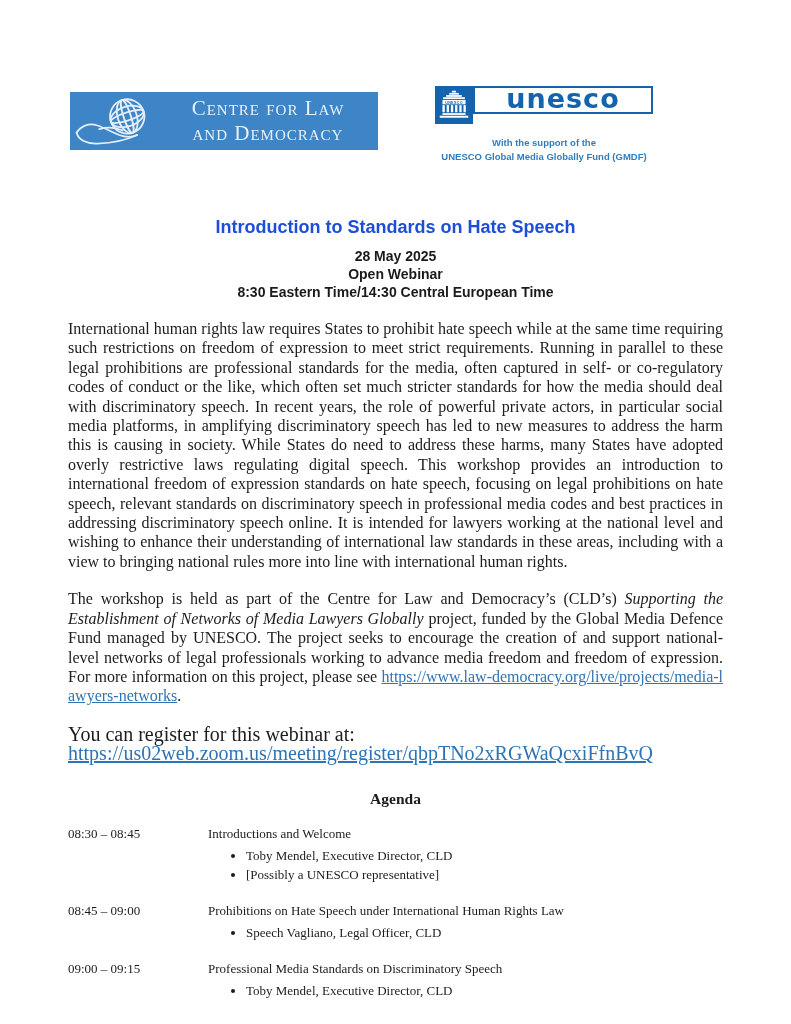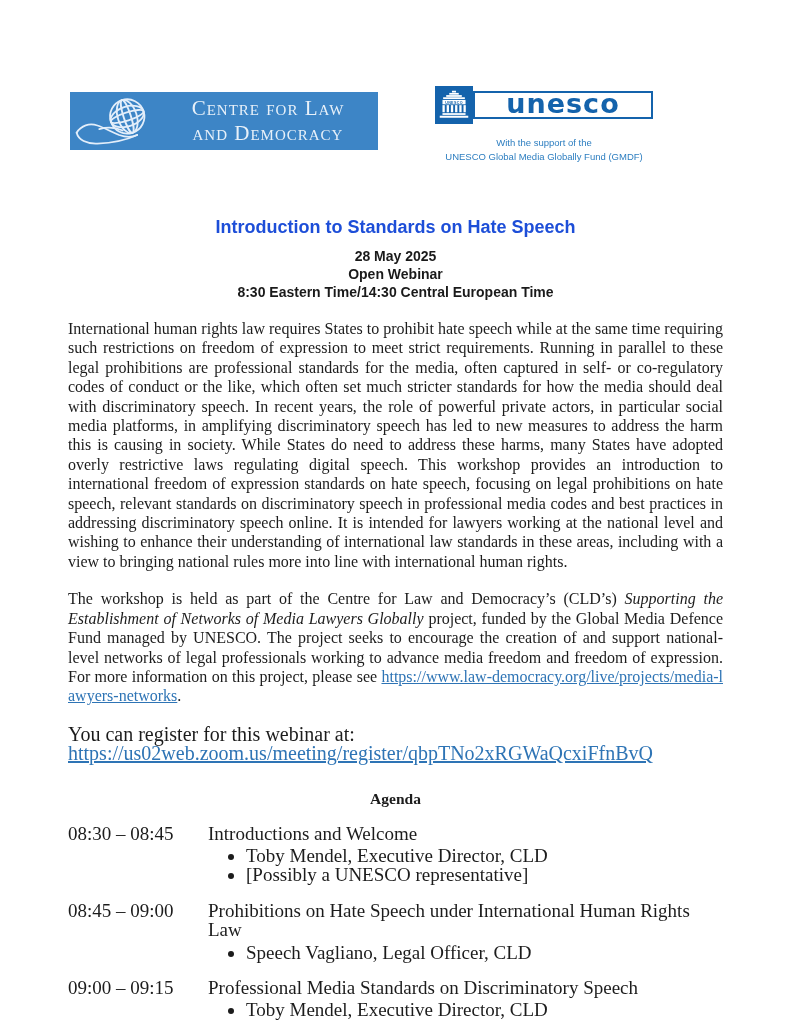--- a/index.html
+++ b/index.html
@@ -30,39 +30,39 @@
     flex: 1; text-align: center;
     font-family: "Liberation Serif", serif;
     font-variant: small-caps;
     font-size: 21px; line-height: 25px;
     letter-spacing: 1px;
     color: var(--cld-text, #e7f0f9);
     padding-right: 8px;
   }
 
   .unesco-block { position: absolute; left: 367px; top: 86px; width: 218px; }
-  .unesco-row { display: flex; align-items: center; height: 38px; }
+  .unesco-row { display: flex; align-items: flex-start; height: 38px; }
   .unesco-emblem { width: 38px; height: 38px; flex-shrink: 0; display: block; }
   .unesco-box {
     flex: 1; border: 2px solid var(--unesco-blue, #1463ac);
     display: flex; align-items: center; justify-content: center;
     background: #fff;
   }
   .unesco-wordmark {
     font-family: "DejaVu Sans", sans-serif;
     font-weight: bold; font-size: 27px; line-height: 1;
     letter-spacing: 1px;
     color: var(--unesco-blue, #1463ac);
     margin-top: -3px;
   }
   .unesco-caption {
     width: 262px; margin-left: -22px; margin-top: 12px;
     text-align: center;
     font-family: "Liberation Sans", sans-serif;
-    font-weight: normal; font-size: 9.5px; line-height: 14px;
+    font-weight: bold; font-size: 9.5px; line-height: 14px;
     color: var(--caption-blue, #2d7ec0);
   }
 
   
   .doc-title {
     margin-top: 46px; text-align: center;
     font-family: "Liberation Sans", sans-serif;
     font-weight: bold; font-size: 18px; line-height: 22px;
     color: #1d4ed8;
   }
@@ -88,21 +88,21 @@
   }
   .register { margin-top: 19px; font-size: 20px; line-height: 19.4px; }
 
   
   .agenda-heading {
     margin-top: 26px; text-align: center;
     font-size: 15.5px; font-weight: bold;
     font-family: "Liberation Serif", serif;
   }
   .agenda { margin-top: 6px; }
-  .agenda-item { display: flex; margin-top: 16px; font-size: 19px; line-height: 19.4px; }
+  .agenda-item { display: flex; margin-top: 16px; font-size: 13px; line-height: 19.4px; }
   .agenda-time { width: 140px; flex-shrink: 0; }
   .agenda-content { flex: 1; }
   .agenda-speakers { margin-top: 3px; padding-left: 38px; list-style: disc; }
   .agenda-speakers li { line-height: 19.4px; }
 </style>
 </head>
 <body>
 
 <div class="page">
 

